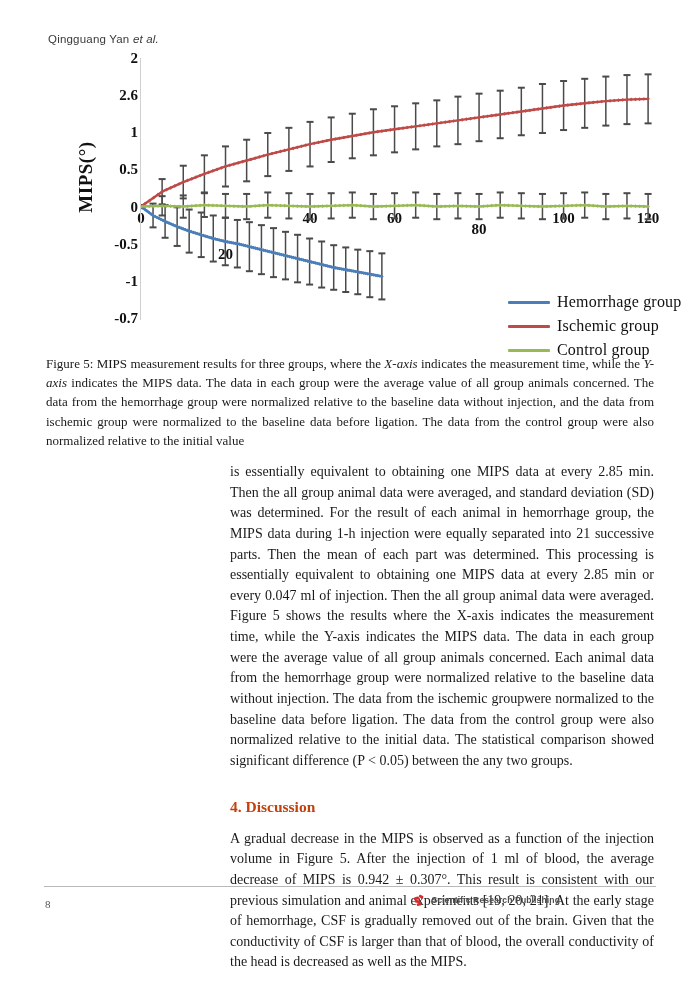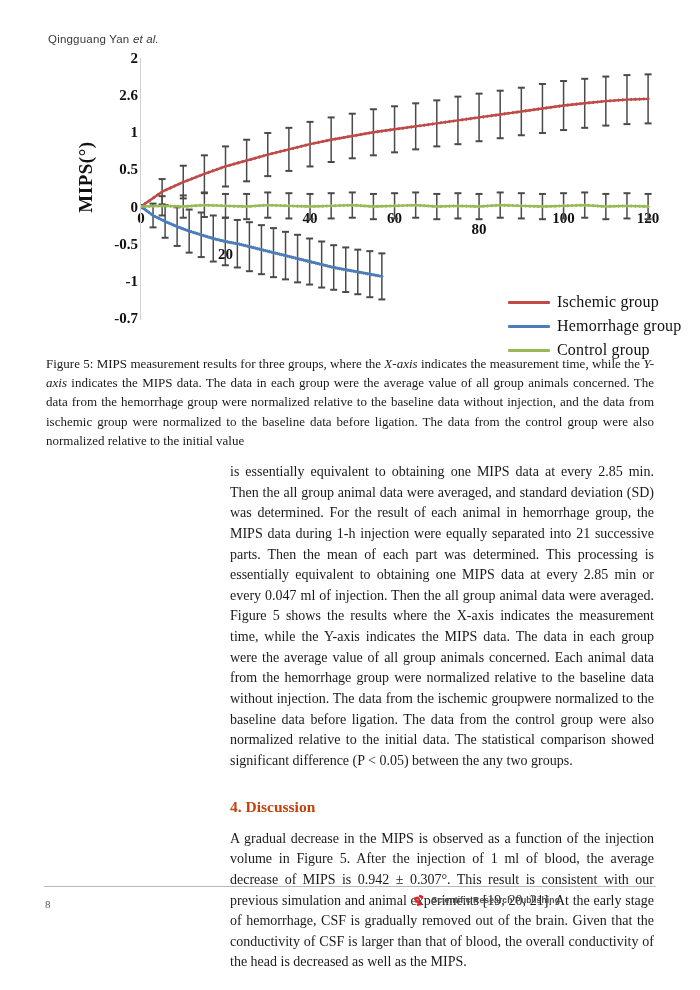--- a/index.html
+++ b/index.html
@@ -731,26 +731,26 @@
           <rect x="484.67" y="146.53" width="2.6" height="2.6" fill="#98b954" transform="rotate(45 485.97 147.83)"></rect>
           <rect x="488.89" y="146.68" width="2.6" height="2.6" fill="#98b954" transform="rotate(45 490.19 147.98)"></rect>
           <rect x="493.12" y="146.83" width="2.6" height="2.6" fill="#98b954" transform="rotate(45 494.42 148.13)"></rect>
           <rect x="497.35" y="146.97" width="2.6" height="2.6" fill="#98b954" transform="rotate(45 498.65 148.27)"></rect>
           <rect x="501.57" y="147.12" width="2.6" height="2.6" fill="#98b954" transform="rotate(45 502.87 148.42)"></rect>
           <rect x="505.80" y="147.27" width="2.6" height="2.6" fill="#98b954" transform="rotate(45 507.10 148.57)"></rect>
         </svg>
 
       <div class="legend">
         <div class="legend-row">
+          <span class="legend-swatch" style="background: rgb(74, 126, 187);"></span>
+          <span class="legend-label">Hemorrhage group</span>
+        </div>
+        <div class="legend-row">
           <span class="legend-swatch" style="background: rgb(190, 75, 72);"></span>
           <span class="legend-label">Ischemic group</span>
-        </div>
-        <div class="legend-row">
-          <span class="legend-swatch" style="background: rgb(74, 126, 187);"></span>
-          <span class="legend-label">Hemorrhage group</span>
         </div>
         <div class="legend-row">
           <span class="legend-swatch" style="background: rgb(152, 185, 84);"></span>
           <span class="legend-label">Control group</span>
         </div>
       </div>
     </div>
   </div>
 
   <div class="caption">

